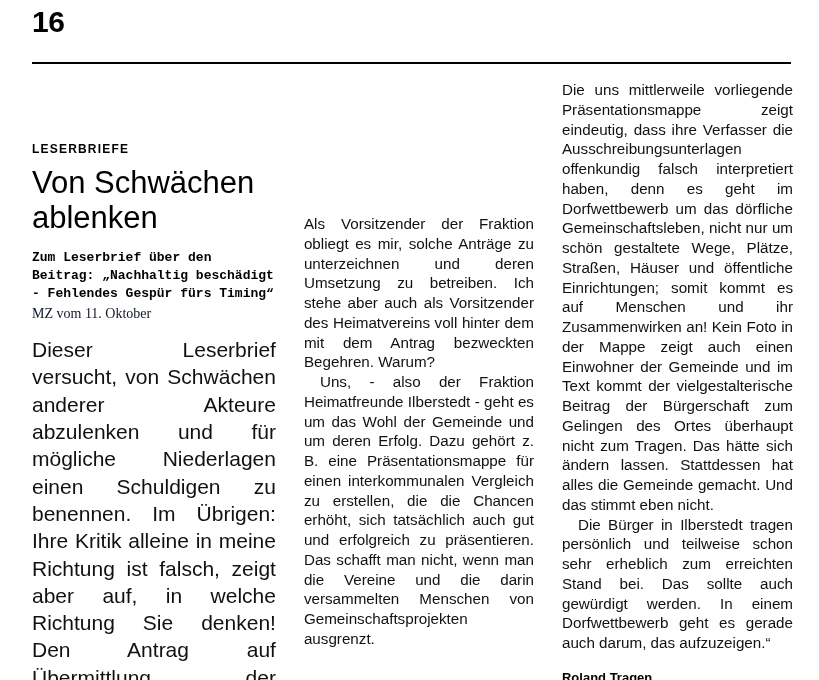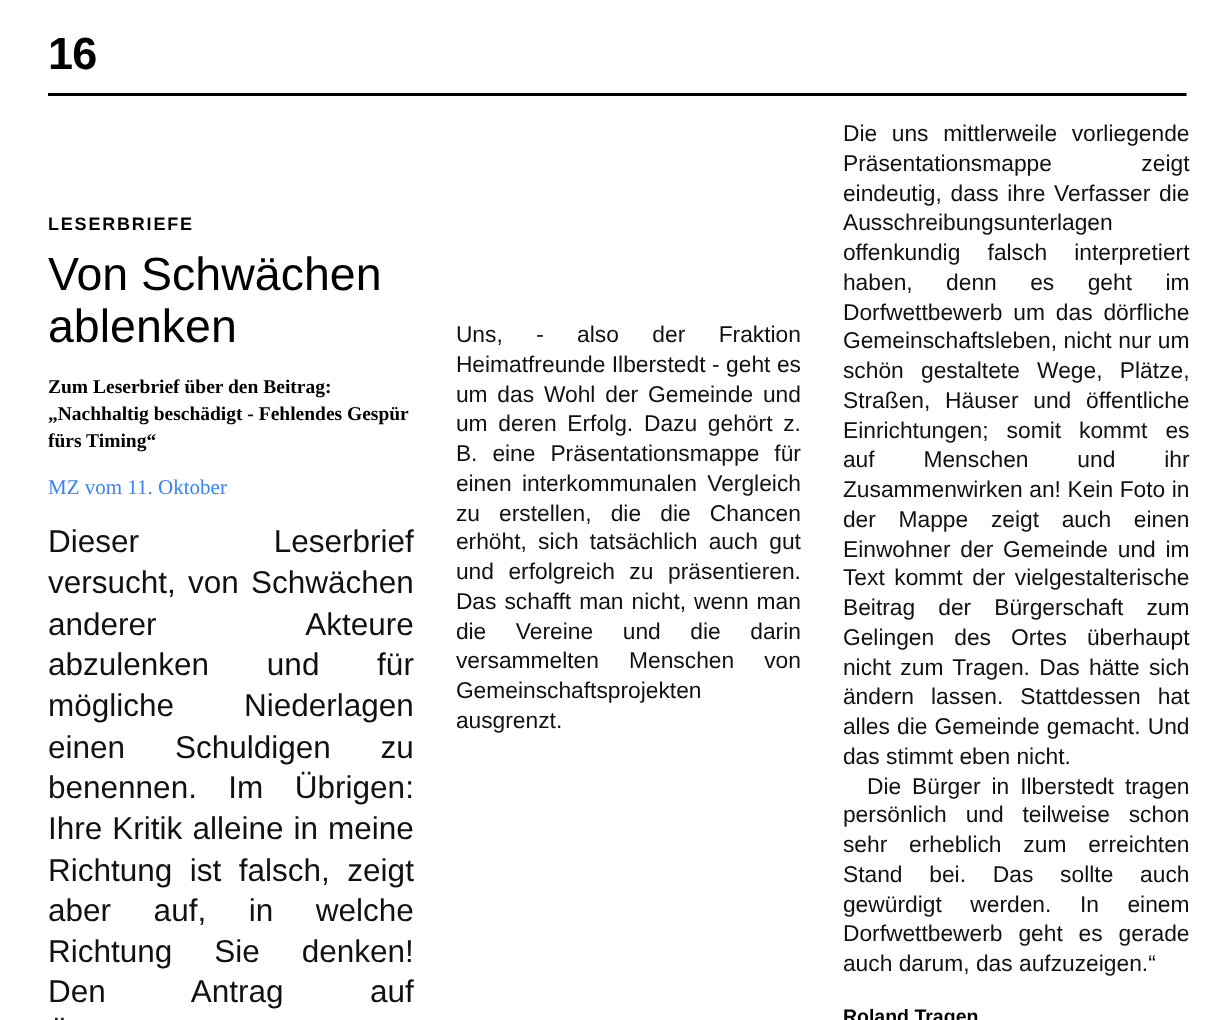--- a/index.html
+++ b/index.html
@@ -19,21 +19,21 @@
     position: relative;
     width: 819px;
     height: 680px;
     box-sizing: border-box;
     padding: 0;
   }
   
   .masthead {
     position: absolute;
     left: 32px;
-    top: 22px;
+    top: 7px;
     right: 28px;
     display: flex;
     align-items: center;
     gap: 14px;
   }
   .page-number {
     font-family: "Liberation Sans", sans-serif;
     font-weight: bold;
     font-size: 30px;
     letter-spacing: -0.5px;
@@ -85,33 +85,33 @@
   }
   .headline {
     font-family: Liberation Sans, sans-serif;
     font-size: 31px;
     line-height: 1.12;
     font-weight: normal;
     margin: 0 0 14px 0;
     color: #000;
   }
   .standfirst {
-    font-family: Liberation Serif, serif;
+    font-family: Liberation Mono, monospace;
     font-weight: bold;
     font-size: 13px;
     line-height: 1.38;
     margin: 0 0 2px 0;
     color: #000;
   }
   .source-line {
     font-family: "Liberation Serif", serif;
     font-size: 14px;
     line-height: 1.35;
-    margin: 14px 0 12px 0;
-    color: #3b82f6;
+    margin: 2px 0 12px 0;
+    color: #0f172a;
   }
   p.body {
     font-family: Liberation Sans, sans-serif;
     font-size: 15.2px;
     line-height: 1.30;
     margin: 0;
     text-align: justify;
     text-justify: inter-word;
     hyphens: manual;
     color: #111;
@@ -150,20 +150,21 @@
     <div class="col col-1">
       <div class="kicker">LESERBRIEFE</div>
       <h1 class="headline">Von Schwächen ablenken</h1>
       <div class="standfirst">Zum Leserbrief über den Beitrag: „Nachhaltig beschädigt - Fehlendes Gespür fürs Timing“</div>
       <div class="source-line">MZ vom 11. Oktober</div>
       <p class="body">Dieser Leserbrief versucht, von Schwächen anderer Akteure abzulenken und für mögliche Niederlagen einen Schuldigen zu benennen. Im Übrigen: Ihre Kritik alleine in meine Richtung ist falsch, zeigt aber auf, in welche Richtung Sie denken! Den Antrag auf Übermittlung der Bewerbungsunterlagen hat die Fraktion Heimatfreunde Ilberstedt schon im Juni 2024 mündlich und danach mehrmals mündlich wiederholt im Gemeinderat und am Ende sogar im August und September 2024 schriftlich gestellt.</p>
     </div>
 
     <div class="col col-2">
       <div class="colpad">
+        <p class="body">Als Vorsitzender der Fraktion obliegt es mir, solche Anträge zu unterzeichnen und deren Umsetzung zu betreiben. Ich stehe aber auch als Vorsitzender des Heimatvereins voll hinter dem mit dem Antrag bezweckten Begehren. Warum?</p>
         <p class="body">Uns, - also der Fraktion Heimatfreunde Ilberstedt - geht es um das Wohl der Gemeinde und um deren Erfolg. Dazu gehört z. B. eine Präsentationsmappe für einen interkommunalen Vergleich zu erstellen, die die Chancen erhöht, sich tatsächlich auch gut und erfolgreich zu präsentieren. Das schafft man nicht, wenn man die Vereine und die darin versammelten Menschen von Gemeinschaftsprojekten ausgrenzt.</p>
       </div>
     </div>
 
     <div class="col col-3">
       <div class="colpad">
         <p class="body">Die uns mittlerweile vorliegende Präsentationsmappe zeigt eindeutig, dass ihre Verfasser die Ausschreibungsunterlagen offenkundig falsch interpretiert haben, denn es geht im Dorfwettbewerb um das dörfliche Gemeinschaftsleben, nicht nur um schön gestaltete Wege, Plätze, Straßen, Häuser und öffentliche Einrichtungen; somit kommt es auf Menschen und ihr Zusammenwirken an! Kein Foto in der Mappe zeigt auch einen Einwohner der Gemeinde und im Text kommt der vielgestalterische Beitrag der Bürgerschaft zum Gelingen des Ortes überhaupt nicht zum Tragen. Das hätte sich ändern lassen. Stattdessen hat alles die Gemeinde gemacht. Und das stimmt eben nicht.</p>
         <p class="body">Die Bürger in Ilberstedt tragen persönlich und teilweise schon sehr erheblich zum erreichten Stand bei. Das sollte auch gewürdigt werden. In einem Dorfwettbewerb geht es gerade auch darum, das aufzuzeigen.“</p>
         <div class="signature">
           <span>Roland Tragen,</span>

